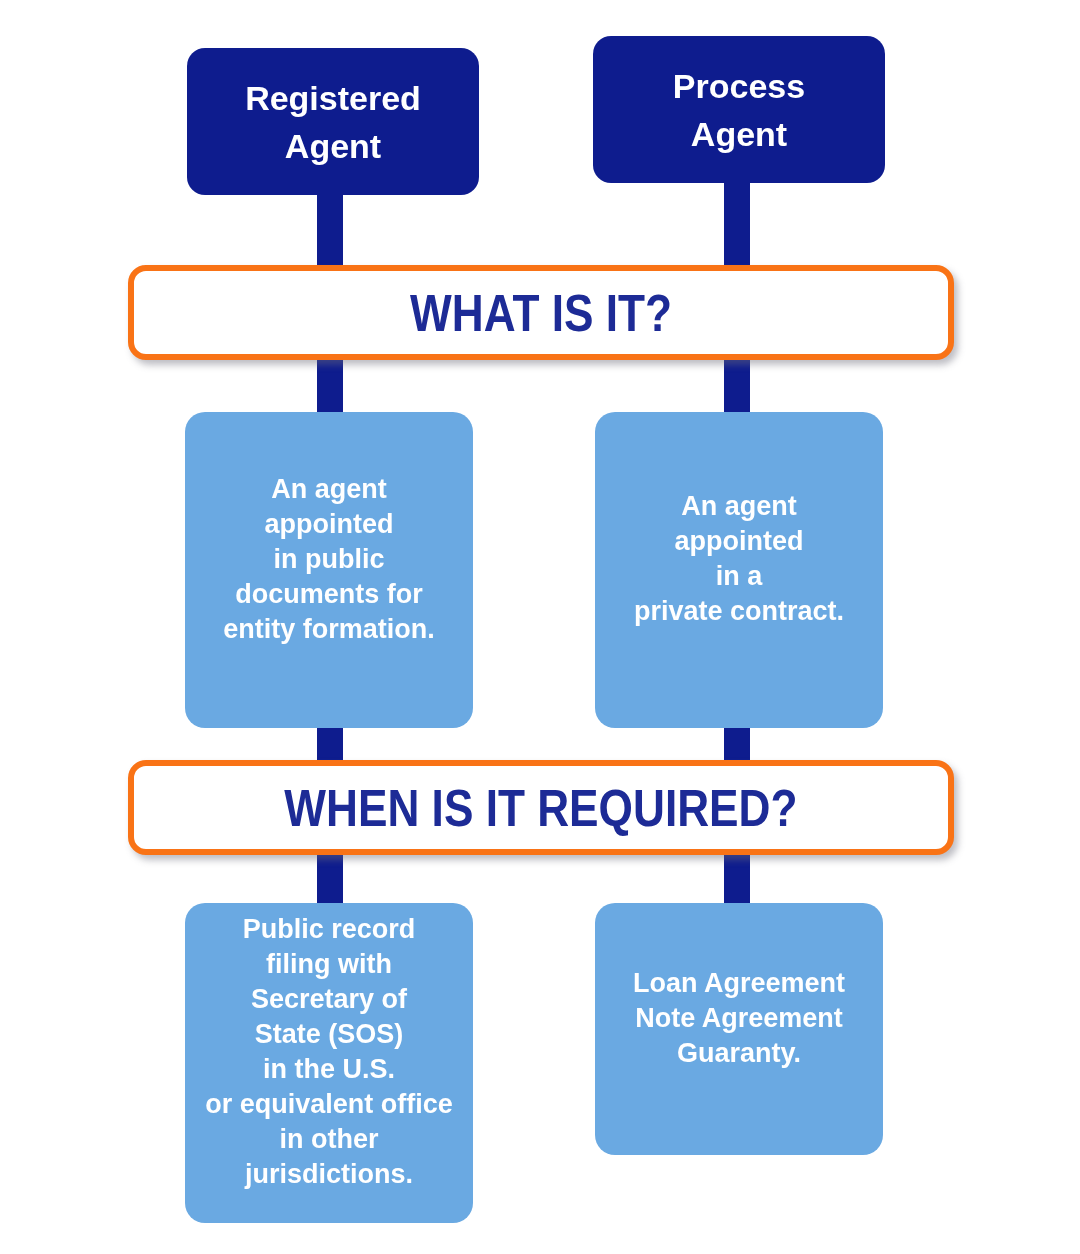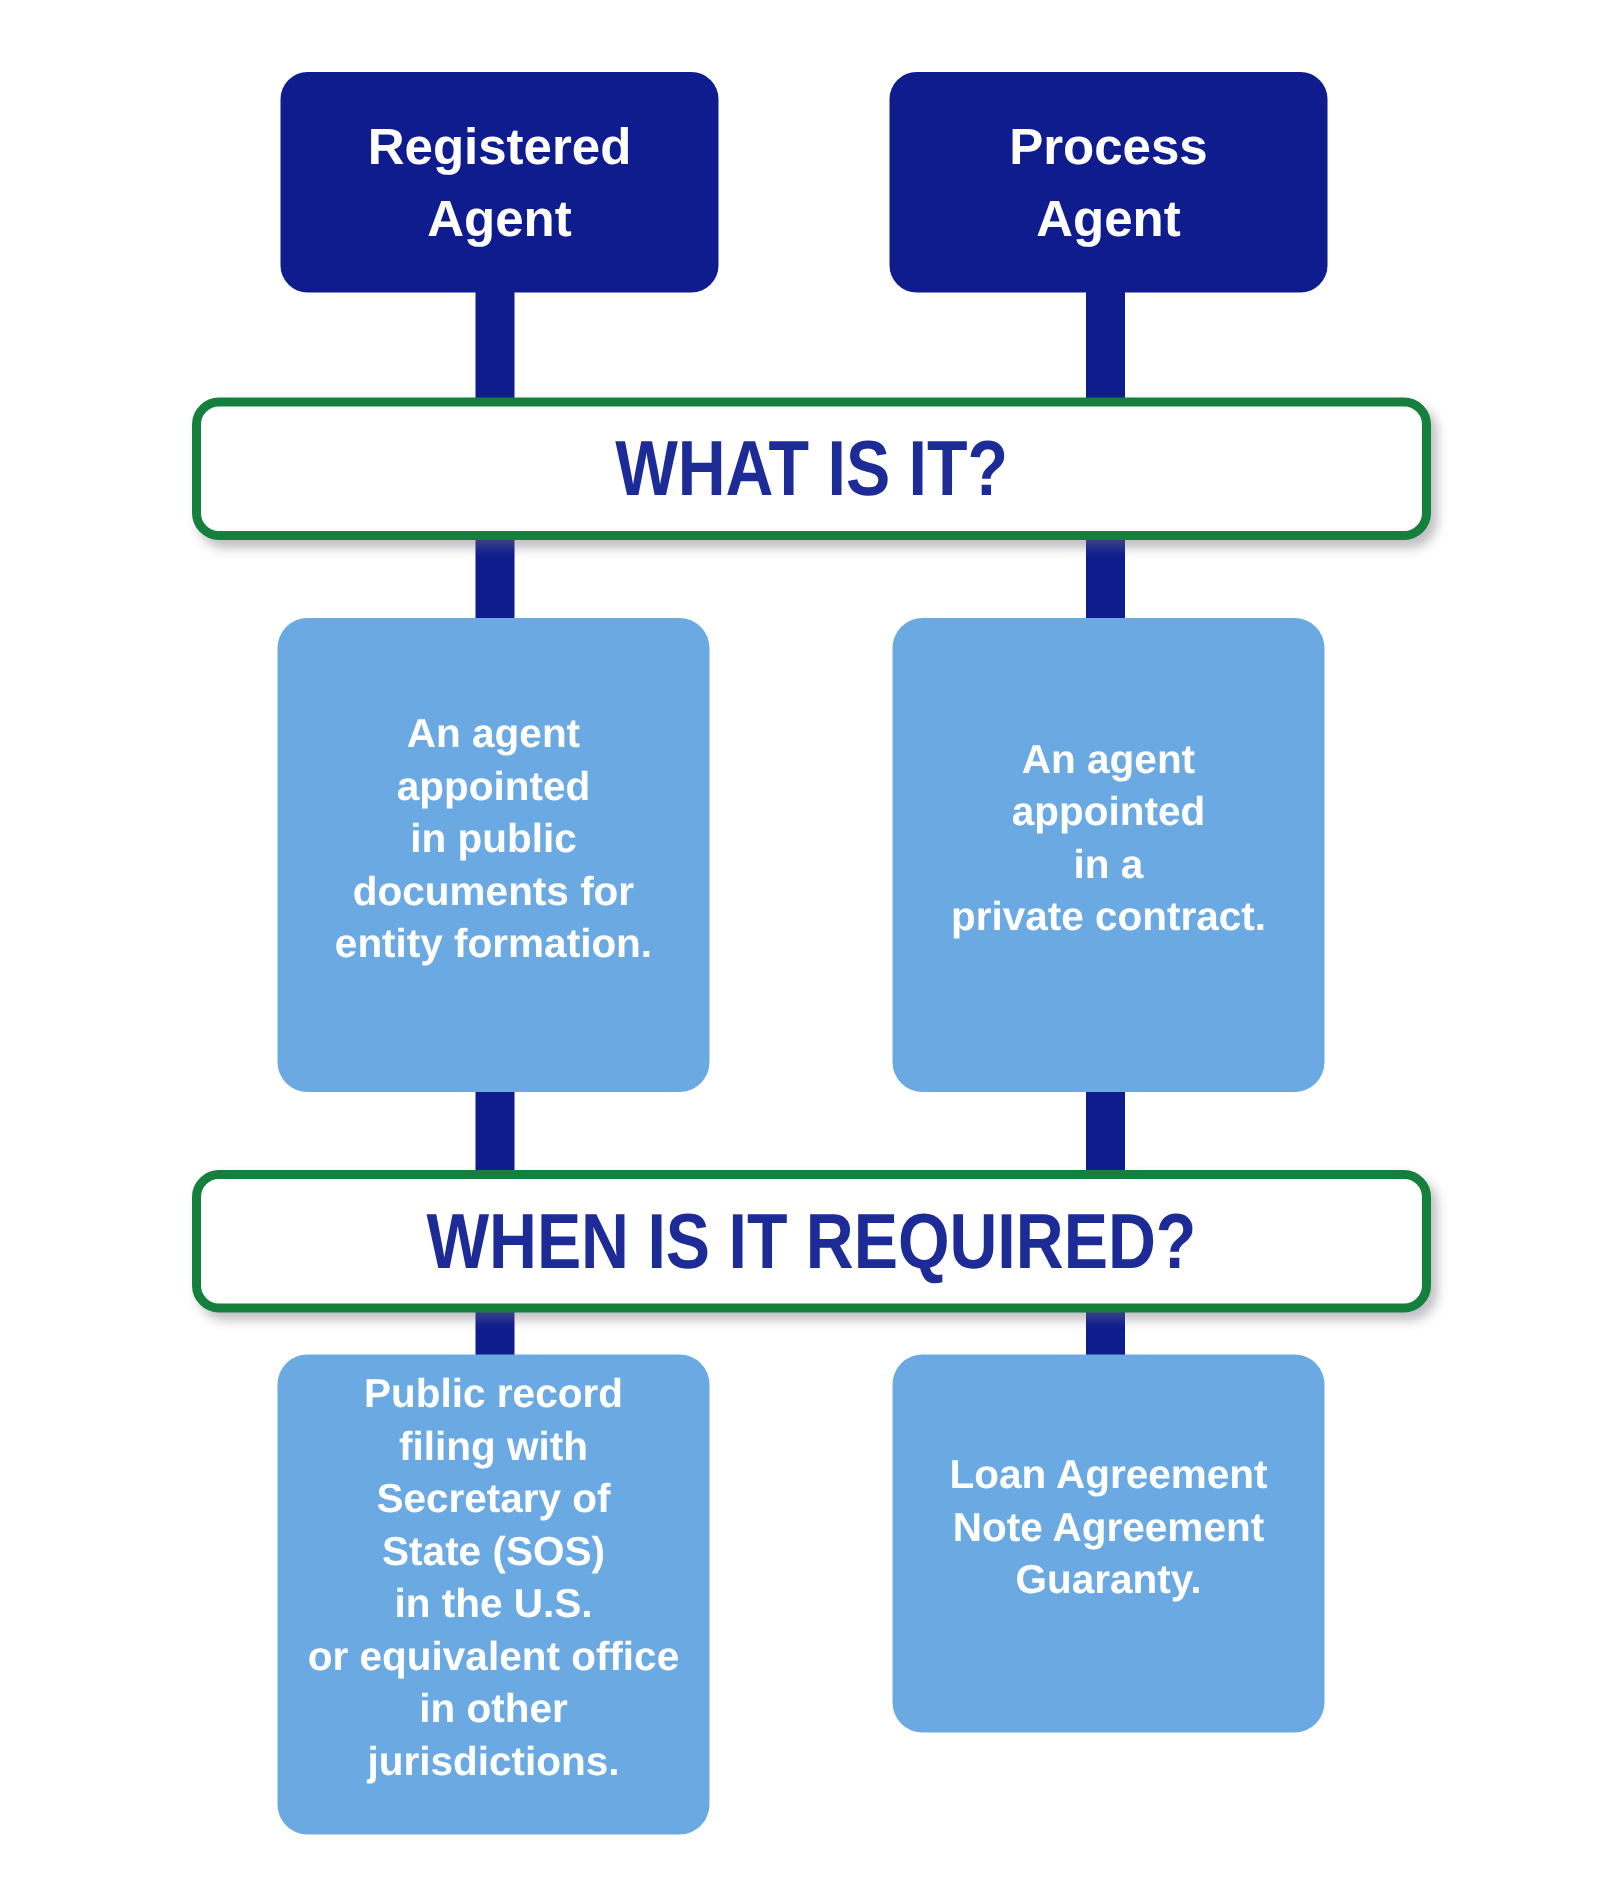--- a/index.html
+++ b/index.html
@@ -40,40 +40,40 @@
     font-size: 34px;
     line-height: 48px;
     display: flex;
     align-items: center;
     justify-content: center;
     text-align: center;
     white-space: pre-line;
     z-index: 2;
   }
   .header-left  { left: 187px; top: 48px; }
-  .header-right { left: 593px; top: 48px; }
+  .header-right { left: 593px; top: 36px; }
 
   
   .section-bar {
     position: absolute;
     left: 128px;
     width: 826px;
     height: 95px;
     background: #ffffff;
-    border: 6px solid #15803d;
+    border: 6px solid #f97316;
     border-radius: 18px;
     box-sizing: border-box;
     display: flex;
     align-items: center;
     justify-content: center;
     box-shadow: 4px 5px 7px rgba(110, 110, 125, 0.45);
     z-index: 2;
   }
   .bar-what { top: 265px; }
-  .bar-when { top: 780px; }
+  .bar-when { top: 760px; }
   .bar-text {
     color: #1d2b96;
     font-weight: bold;
     font-size: 52px;
     transform: scaleX(0.85);
     white-space: nowrap;
   }
 
   
   .info-box {

